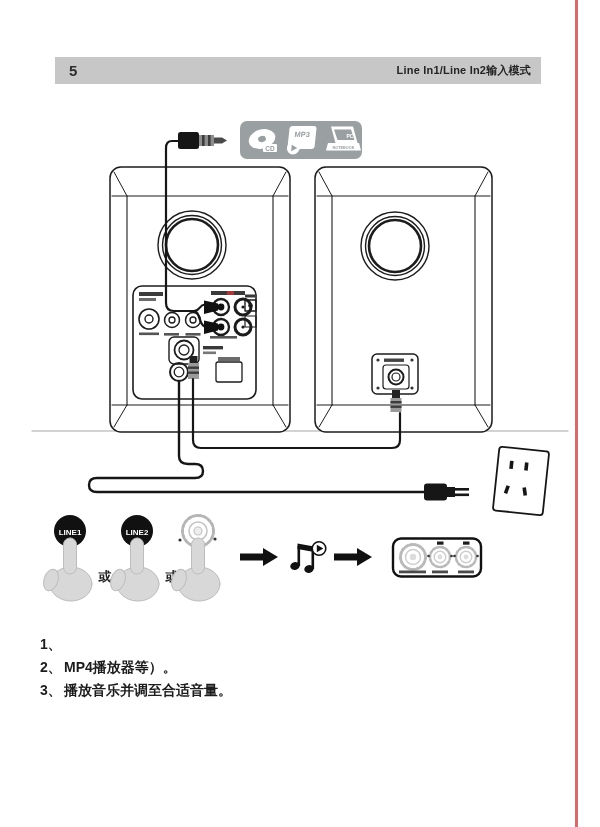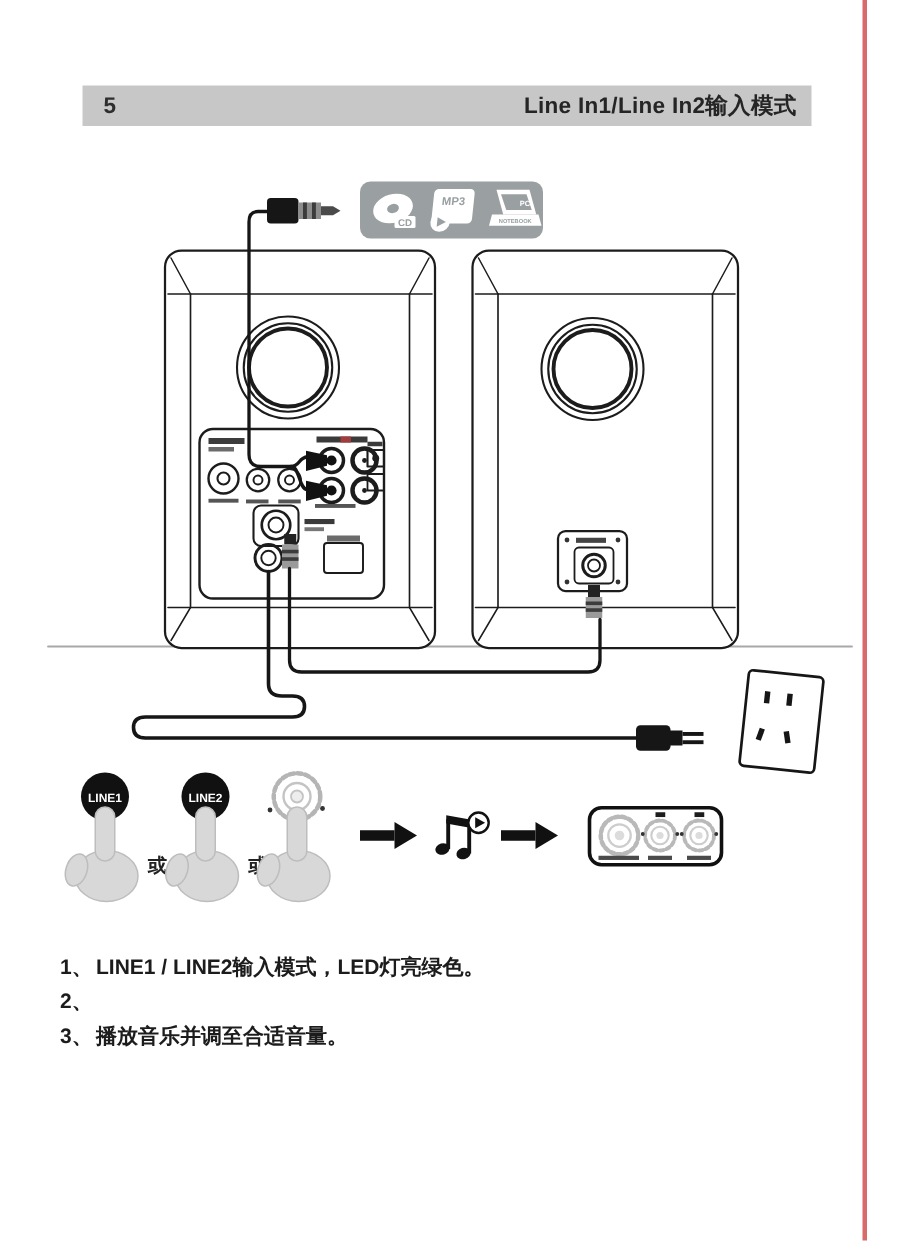--- a/index.html
+++ b/index.html
@@ -8,21 +8,21 @@
     font-family:"Liberation Sans","DejaVu Sans",sans-serif;
     overflow:hidden;
   }
   .page-edge{position:absolute;top:0;height:827px;width:3px;background:#d96a6a;left:575px;}
   .header-bar{
     position:absolute;left:55px;top:57px;width:486px;height:27px;
     background:#c7c7c7;display:flex;align-items:center;justify-content:space-between;
     box-sizing:border-box;padding:0 10px 0 14px;
   }
   .header-num{font-size:15px;font-weight:bold;color:#2e2e2e;}
-  .header-title{font-size:15px;font-weight:bold;color:#252525;letter-spacing:.2px;}
+  .header-title{font-size:11px;font-weight:bold;color:#252525;letter-spacing:.2px;}
   .diagram-svg{position:absolute;left:0;top:0;}
   .instructions{
     position:absolute;left:40px;top:633px;width:522px;
     font-size:14px;line-height:22px;font-weight:600;color:#1c1c1c;
   }
   .instr-item{display:flex;margin-bottom:1px;}
   .instr-num{width:24px;flex:0 0 24px;}
   .instr-lines{flex:1;}
 </style>
 </head>
@@ -291,26 +291,26 @@
       <circle cx="477.5" cy="556" r="1.3" fill="#333" stroke="none"></circle>
       <rect x="458" y="570.5" width="16" height="2.8" fill="#4a4a4a" stroke="none"></rect>
     </g>
   </g>
 </svg>
 
 <div class="instructions">
   <div class="instr-item">
     <div class="instr-num">1、</div>
     <div class="instr-lines">
-      <div>LINE1 / LINE2输入模式，LED灯亮绿色。</div>
     </div>
   </div>
   <div class="instr-item">
     <div class="instr-num">2、</div>
     <div class="instr-lines">
+      <div>MP4播放器等）。</div>
     </div>
   </div>
   <div class="instr-item">
     <div class="instr-num">3、</div>
     <div class="instr-lines">
       <div>播放音乐并调至合适音量。</div>
     </div>
   </div>
 </div>
 

